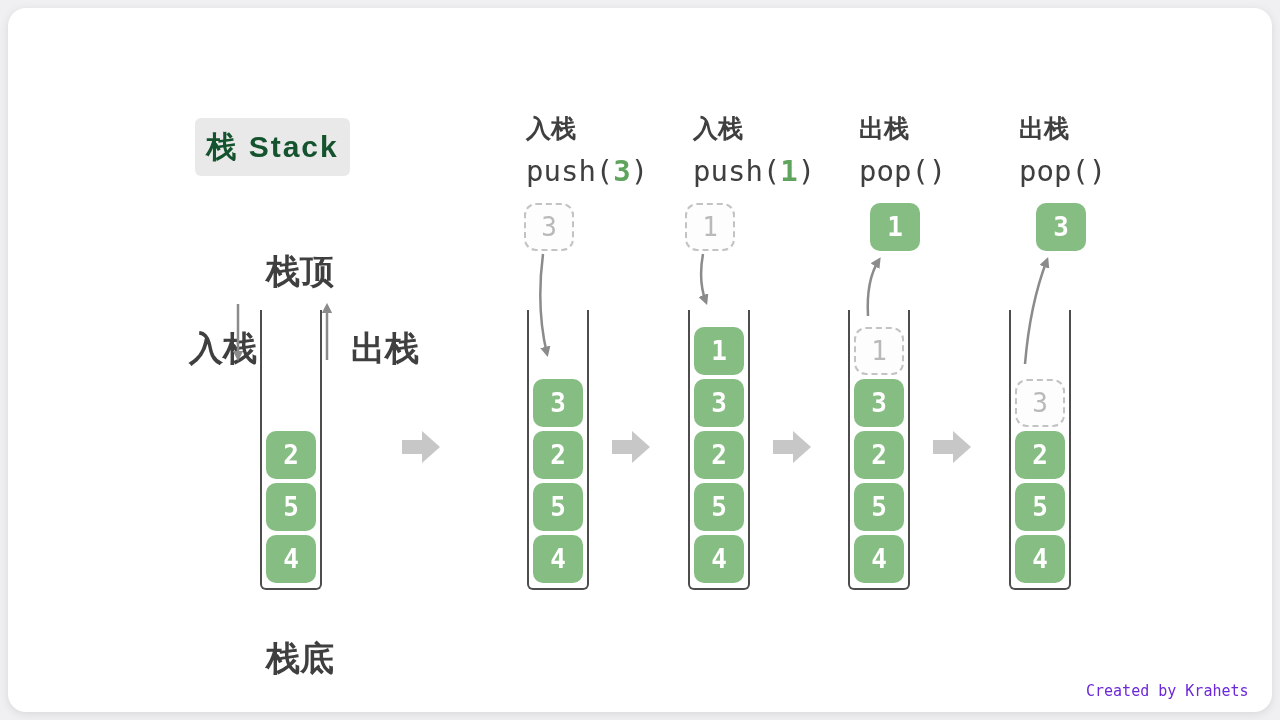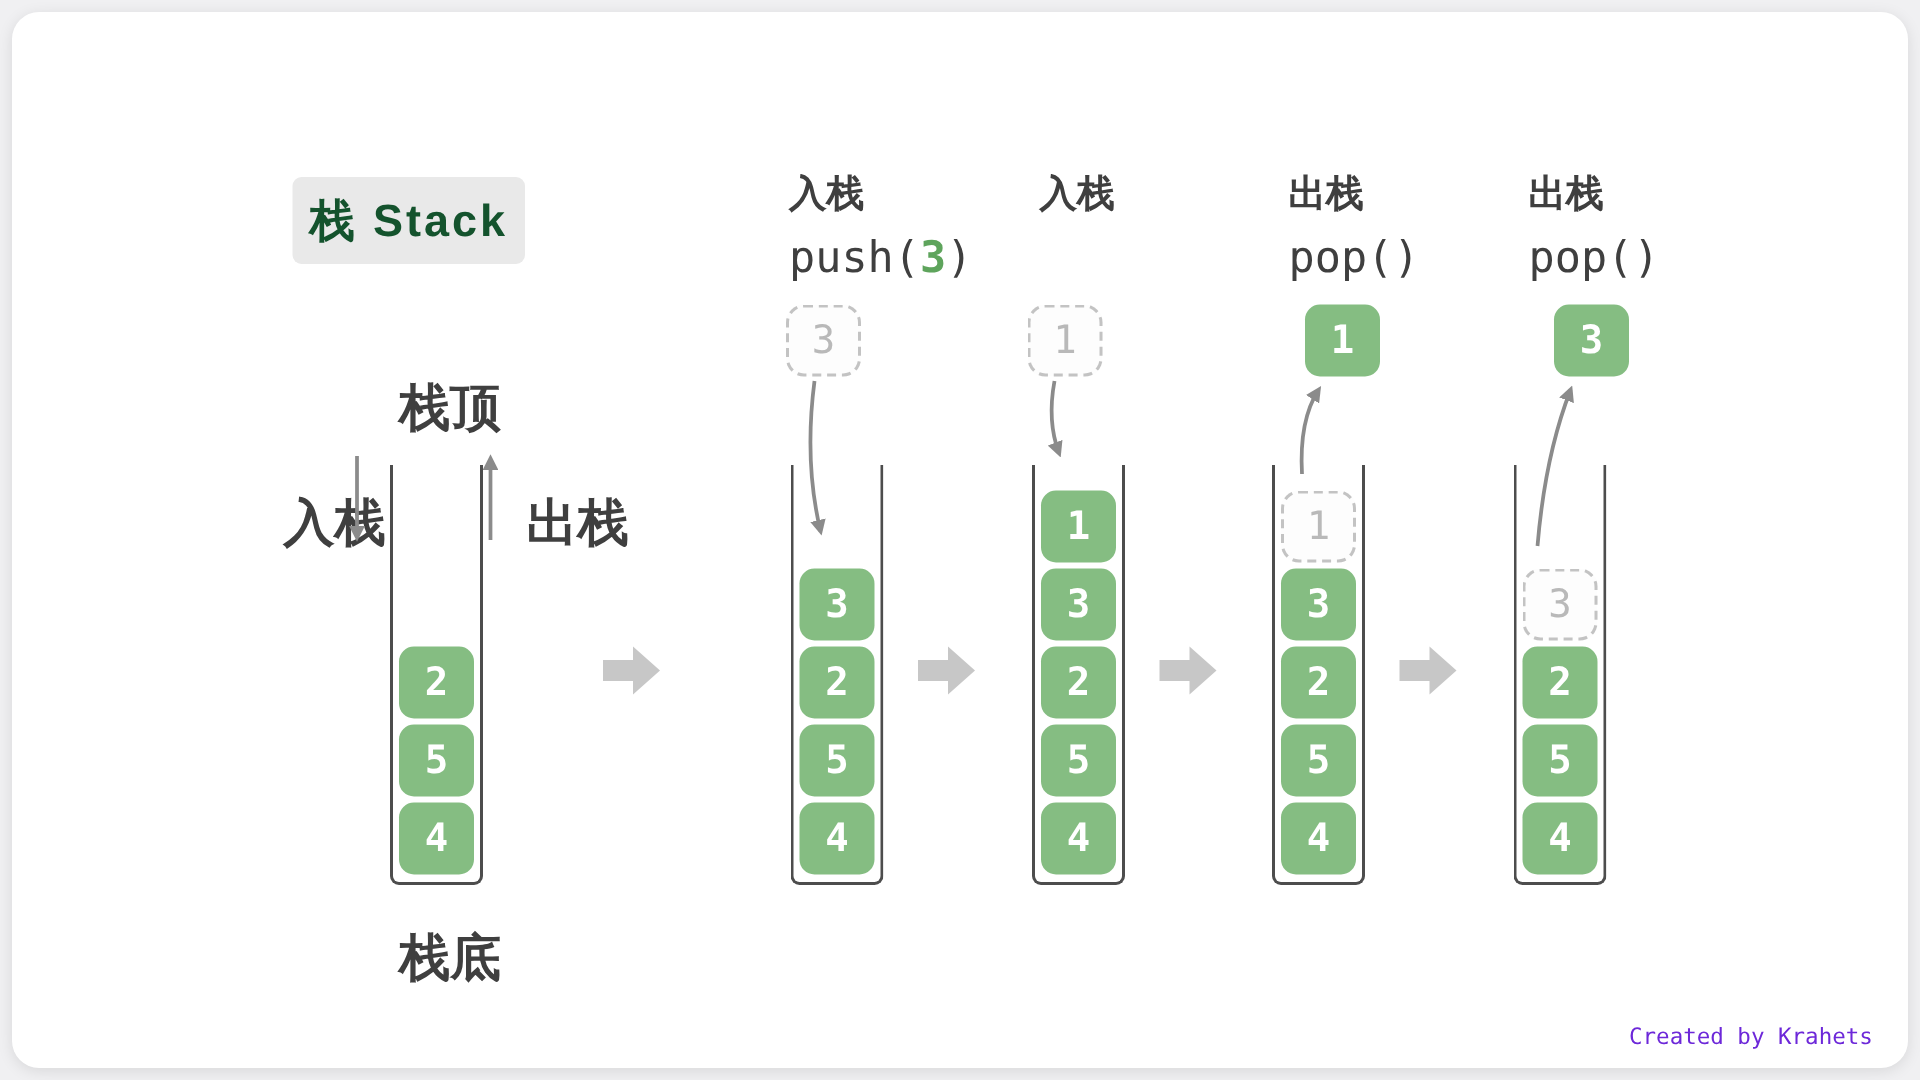--- a/index.html
+++ b/index.html
@@ -86,32 +86,33 @@
   <div class="abs title-chip">
     <span>栈 Stack</span>
   </div>
 
   <div class="abs op" style="left:518px">
     <div class="op-title">入栈</div>
     <div class="op-code"><span>push(</span><span class="op-arg">3</span><span>)</span></div>
   </div>
   <div class="abs op" style="left:685px">
     <div class="op-title">入栈</div>
+    <div class="op-code"><span>push(</span><span class="op-arg">1</span><span>)</span></div>
   </div>
   <div class="abs op" style="left:851px">
     <div class="op-title">出栈</div>
     <div class="op-code"><span>pop(</span><span class="op-arg"></span><span>)</span></div>
   </div>
   <div class="abs op" style="left:1011px">
     <div class="op-title">出栈</div>
     <div class="op-code"><span>pop(</span><span class="op-arg"></span><span>)</span></div>
   </div>
 
   <div class="abs cjk-label" style="left:258px; top:241px">栈顶</div>
-  <div class="abs cjk-label" style="left:258px; top:608px">栈底</div>
+  <div class="abs cjk-label" style="left:258px; top:628px">栈底</div>
   <div class="abs cjk-label" style="left:181px; top:318px">入栈</div>
   <div class="abs cjk-label" style="left:343px; top:318px">出栈</div>
 
   <div class="abs stack" style="left:252px">
     <div class="cell slot-c">2</div>
     <div class="cell slot-d">5</div>
     <div class="cell slot-e">4</div>
   </div>
 
   <div class="float-cell dashed" style="left:516px; top:195px">3</div>

